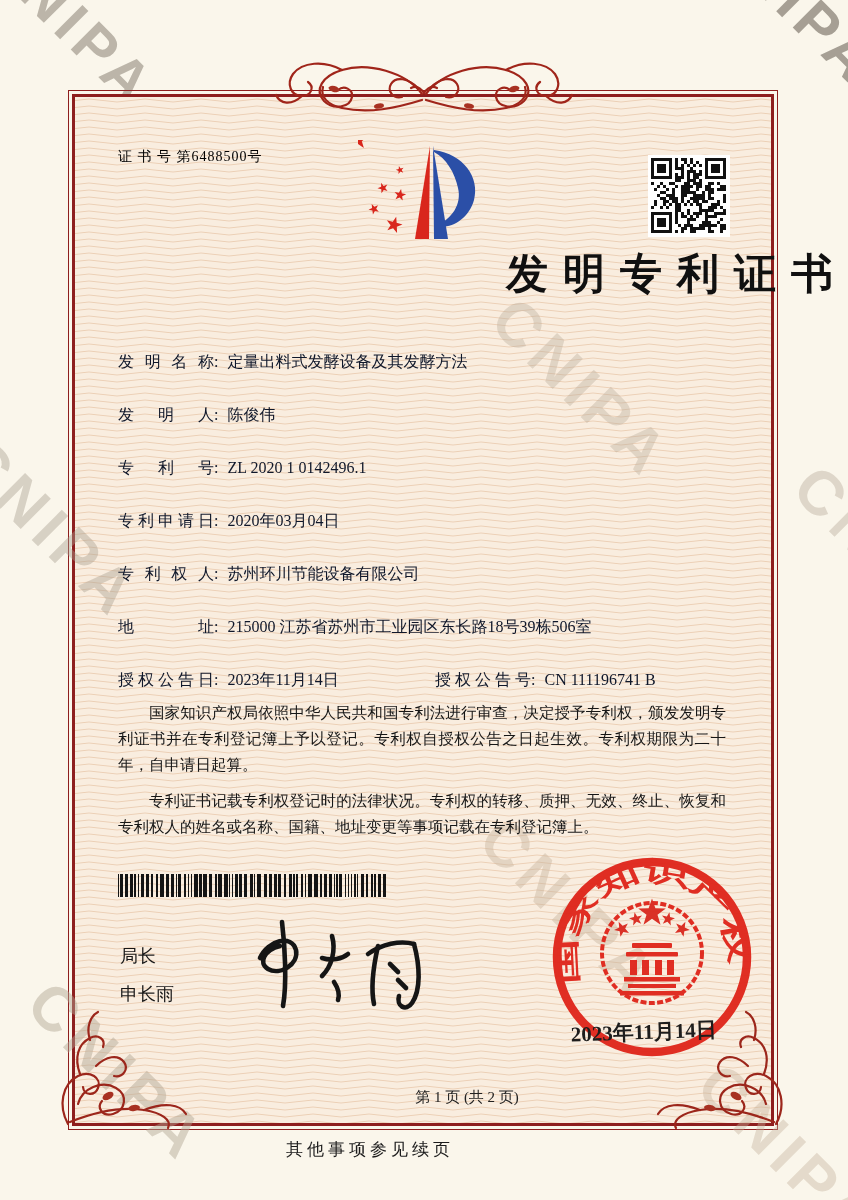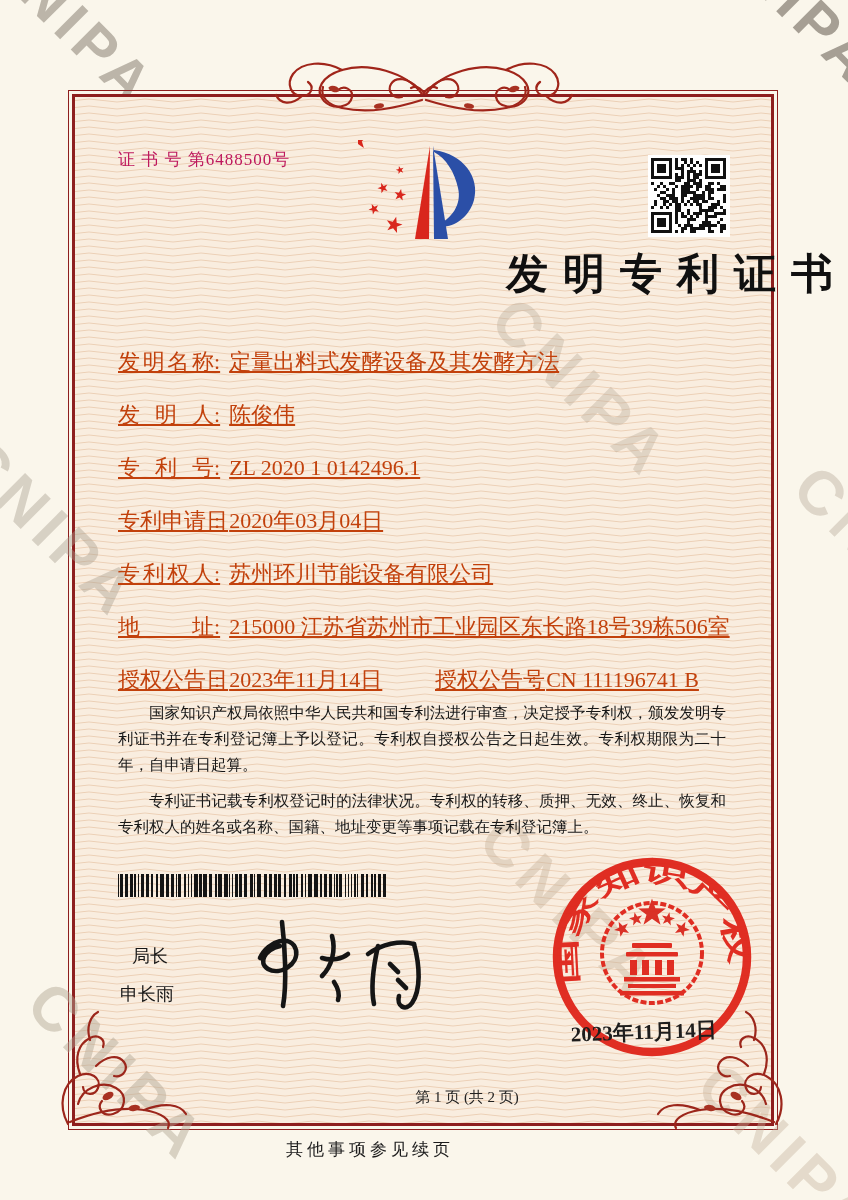--- a/index.html
+++ b/index.html
@@ -22,42 +22,42 @@
   .frame{position:absolute; left:72px; top:94px; width:702px; height:1032px;
          box-sizing:border-box; border:3px solid #8e1e1e;
          outline:1px solid #8e1e1e; outline-offset:3px;}
   .frame svg.guilloche{position:absolute; left:0; top:0; display:block;}
   
   .orn{position:absolute; pointer-events:none;}
   .orn-top{left:274px; top:54px;}
   .orn-bl{left:50px; top:1008px;}
   .orn-br{left:654px; top:1008px;}
   
-  .cert-no{position:absolute; left:118px; top:148px; font-size:17px; letter-spacing:1px; color:#be185d;}
+  .cert-no{position:absolute; left:118px; top:148px; font-size:14px; letter-spacing:1px; color:#000000;}
   .logo{position:absolute; left:358px; top:140px;}
   .title{position:absolute; left:0; top:246px; width:848px; text-align:right;
          font-size:42px; font-weight:700; letter-spacing:15px; text-indent:15px; color:#101010;}
   .qr{position:absolute; left:648px; top:155px; width:82px; height:82px; background:#ffffff;}
   .qr svg{position:absolute; left:3px; top:3px;}
   
-  .fields{position:absolute; left:118px; top:350px; width:616px; font-size:22px; color:#c2410c;text-decoration:underline;}
+  .fields{position:absolute; left:118px; top:350px; width:616px; font-size:16px; color:#0f172a;}
   .f-row{display:flex; align-items:baseline; line-height:24px; margin-bottom:29px; white-space:nowrap;}
   .f-label{display:inline-block; width:96px; text-align:justify; text-align-last:justify;
            -moz-text-align-last:justify; text-justify:inter-character;}
   .f-colon{margin-right:9px;}
   .grant-group{display:flex; align-items:flex-end;}
   .grant-group.first{width:317px;}
   
   .paras{position:absolute; left:118px; top:700px; width:620px; font-size:15.5px;
          line-height:26px; color:#161616; text-align:justify;}
   .paras p{margin:0 12px 10px 0; text-indent:2em;}
   
   .barcode{position:absolute; left:118px; top:874px;}
   .sig-title{position:absolute; left:120px; top:944px; font-family:"Liberation Sans",sans-serif;
-             font-size:18px; color:#171717;margin-left:12px;}
+             font-size:18px; color:#171717;}
   .sig-name{position:absolute; left:120px; top:982px; font-family:Liberation Mono, monospace;
             font-size:18px; color:#171717;}
   .signature{position:absolute; left:240px; top:906px;}
   .seal{position:absolute; left:548px; top:853px;}
   .page-no{position:absolute; left:0; top:1088px; width:848px; text-align:center; font-size:15px; color:#222;margin-left:43px;}
   .cont-note{position:absolute; left:0; top:1138px; width:740px; text-align:center;
              font-size:17px; letter-spacing:4px; color:#1b1b1b;font-family:Liberation Mono, monospace;}
 </style>
 </head>
 <body>

